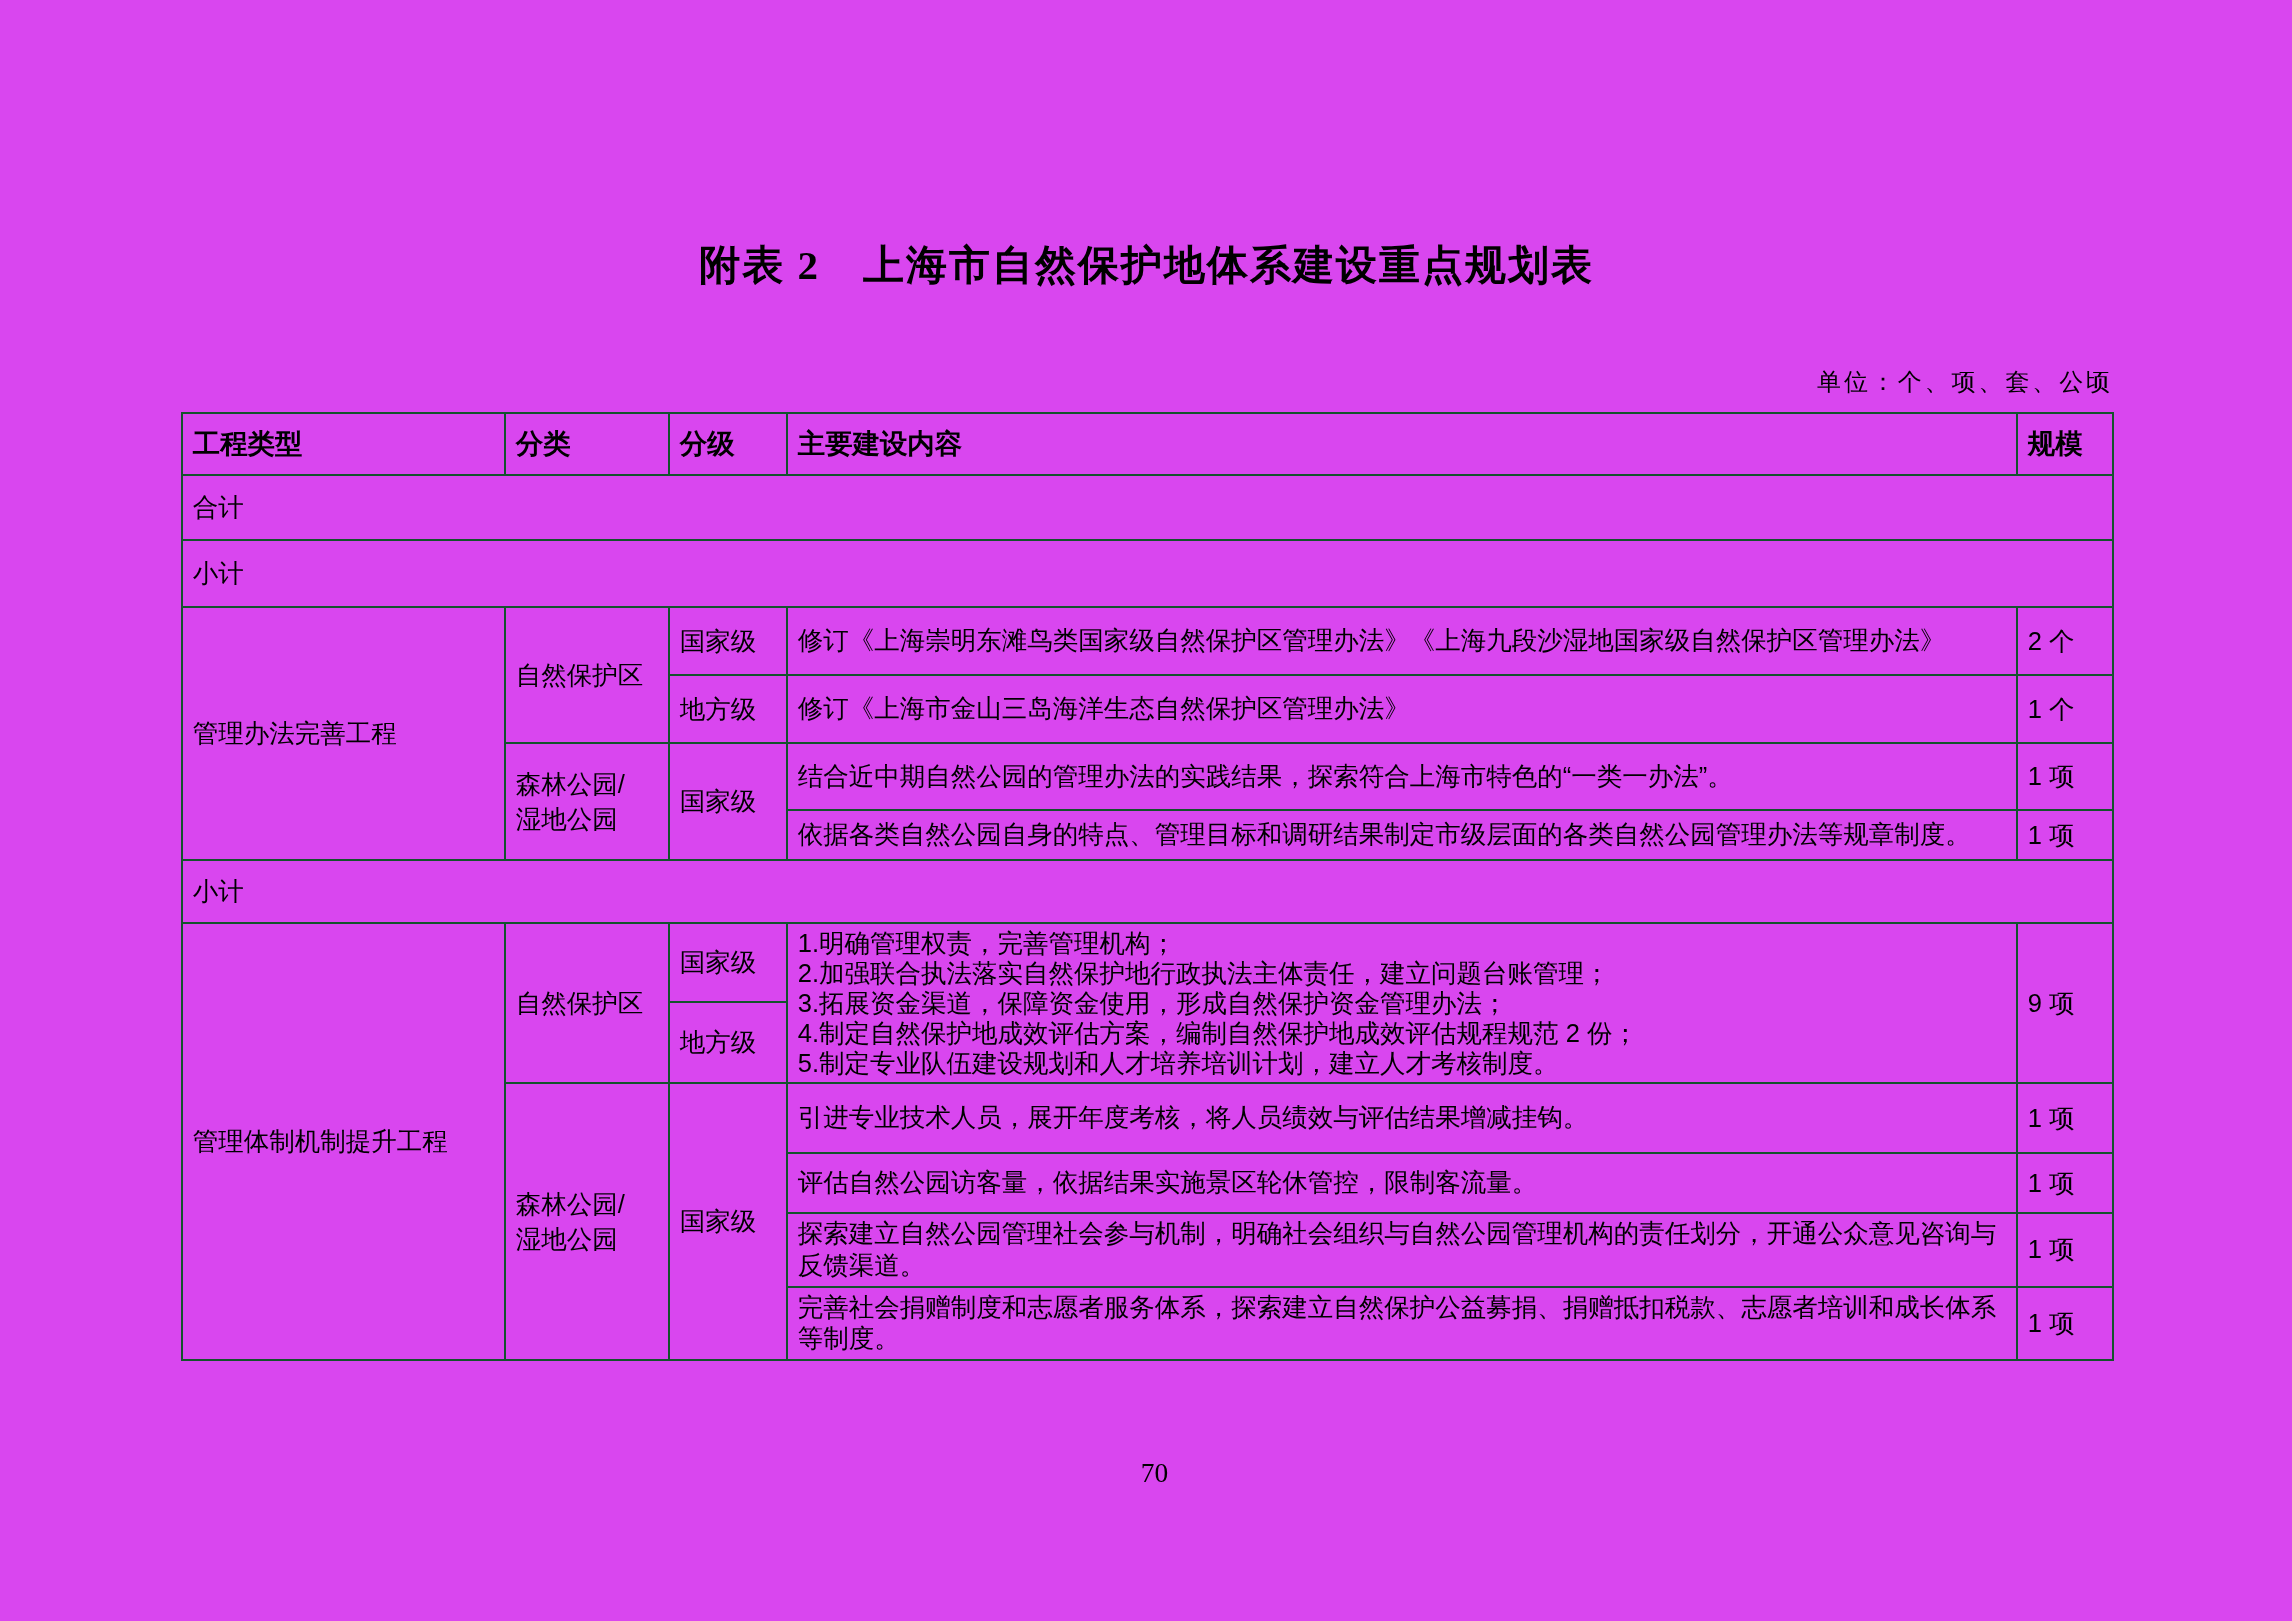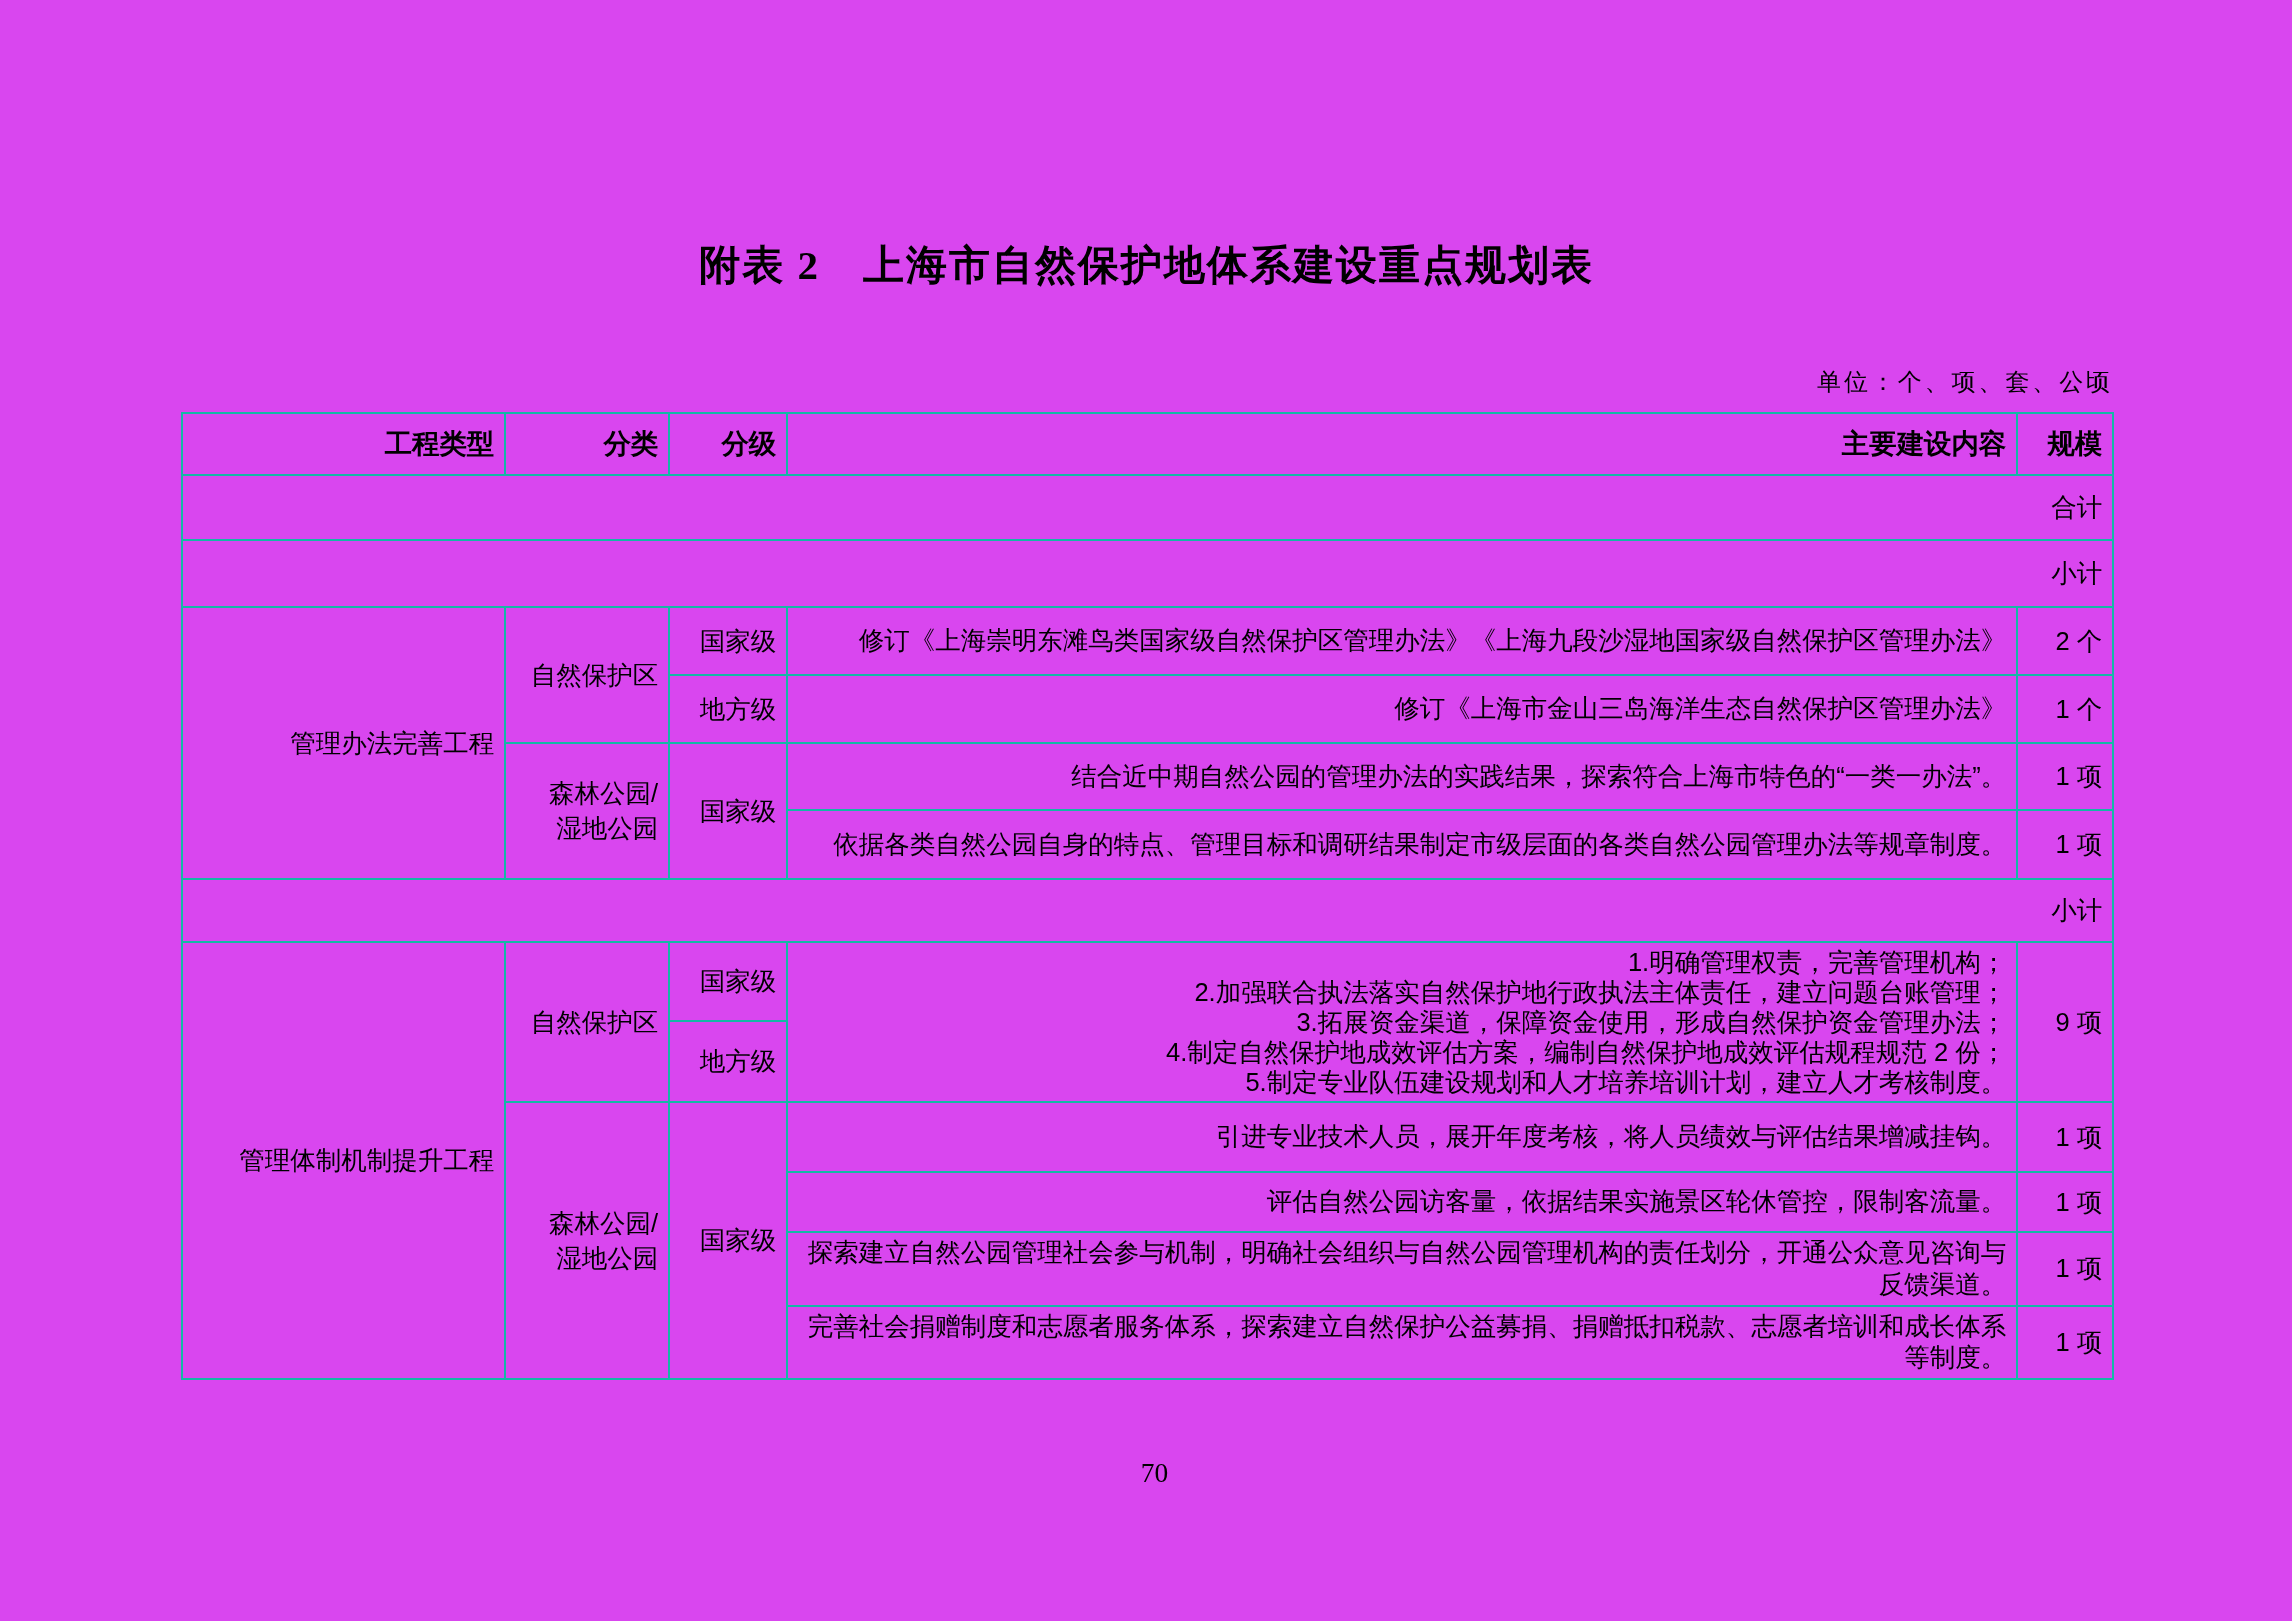--- a/index.html
+++ b/index.html
@@ -41,24 +41,24 @@
     top: 412px;
     left: 181px;
     width: 1931px;
     border-collapse: collapse;
     table-layout: fixed;
     font-family: "Liberation Sans", "DejaVu Sans", sans-serif;
     font-size: 25.5px;
     color: #000;
   }
   table.plan-table td, table.plan-table th {
-    border: 2px solid #14b8a6;
+    border: 2px solid #14532d;
     padding: 3.9px 9.8px;
     vertical-align: middle;
-    text-align: right;
+    text-align: left;
     font-weight: normal;
     overflow: hidden;
   }
   table.plan-table th { font-weight: bold; font-size: 27.4px; }
   td.bold { font-weight: bold; border-radius: 17px; }
   td.content-cell {
     text-align: left;
     padding-left: 21.6px;
     padding-right: 15.7px;
     line-height: 1.25;
@@ -128,21 +128,21 @@
       <td class="content-cell">修订《上海市金山三岛海洋生态自然保护区管理办法》</td>
       <td>1 个</td>
     </tr>
     <tr style="height:67px">
       <td rowspan="2" class="pre">森林公园/
 湿地公园</td>
       <td rowspan="2">国家级</td>
       <td class="content-cell">结合近中期自然公园的管理办法的实践结果，探索符合上海市特色的“一类一办法”。</td>
       <td>1 项</td>
     </tr>
-    <tr style="height:69px">
+    <tr style="height:50px">
       <td class="content-cell">依据各类自然公园自身的特点、管理目标和调研结果制定市级层面的各类自然公园管理办法等规章制度。</td>
       <td>1 项</td>
     </tr>
 
     <tr style="height:63px">
       <td colspan="5" class="bold">小计</td>
     </tr>
 
     <tr style="height:76px">
       <td rowspan="6" class="bold">管理体制机制提升工程</td>

